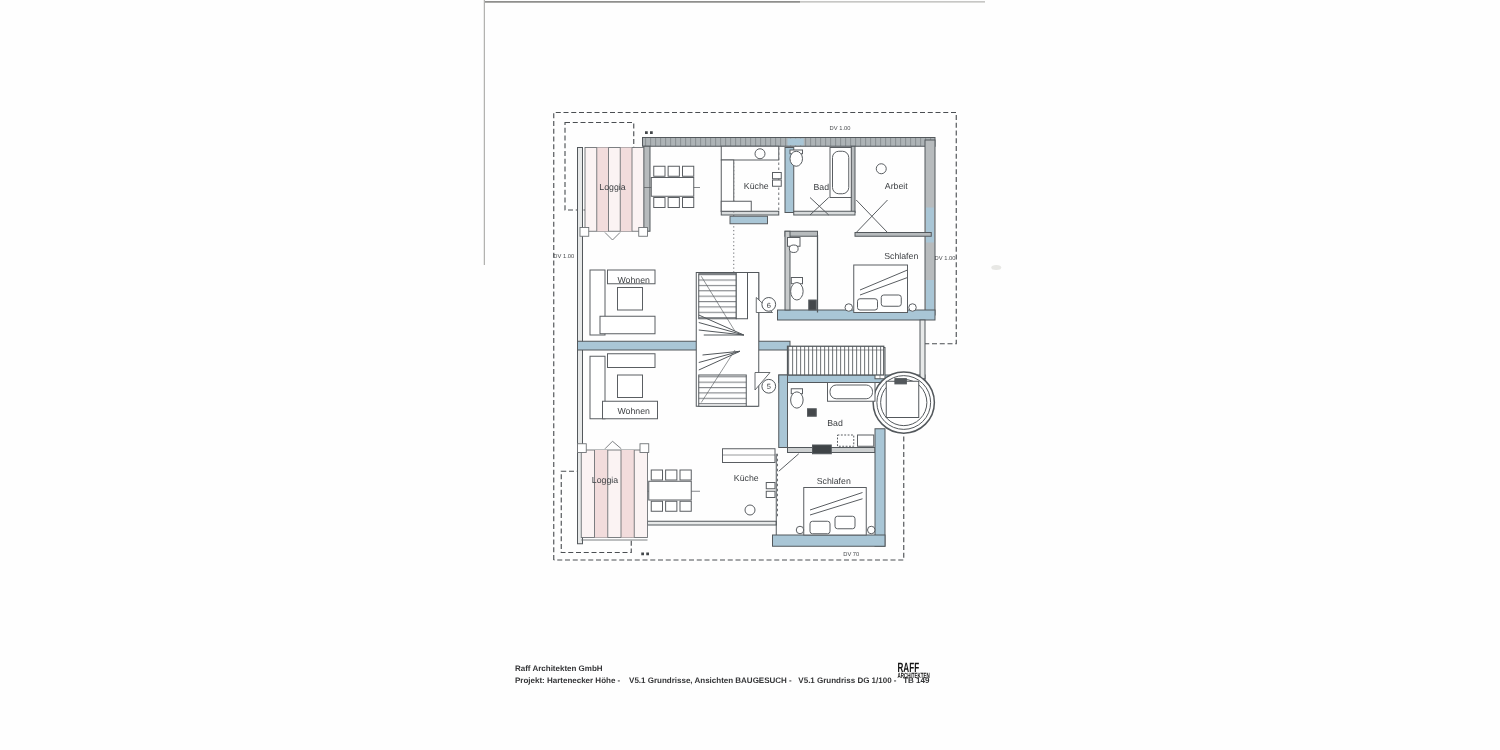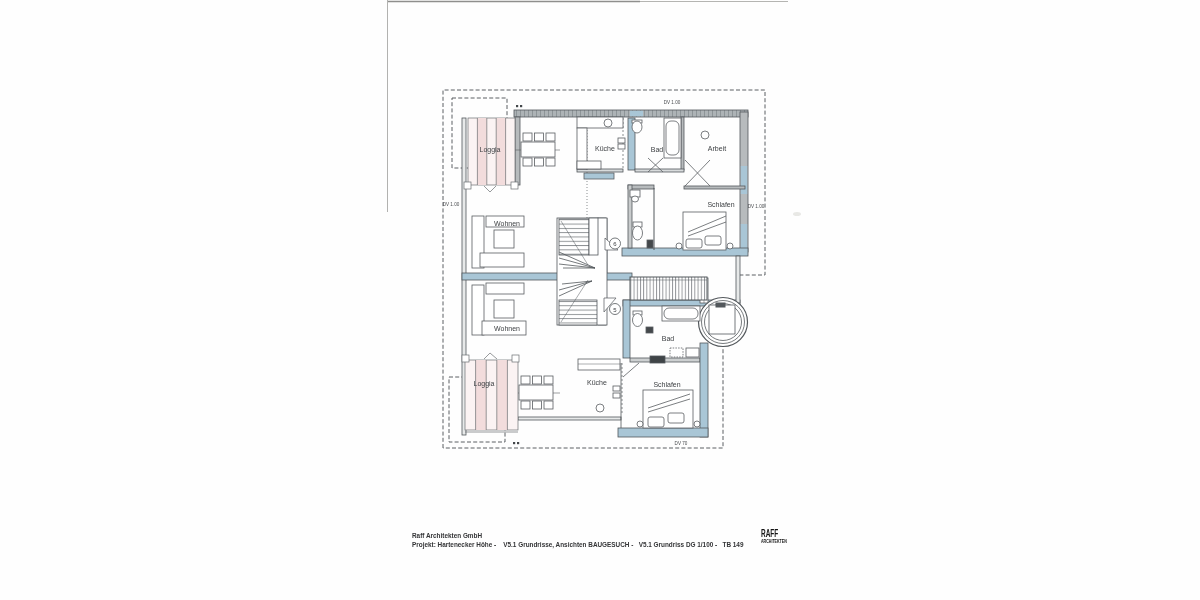--- a/index.html
+++ b/index.html
@@ -4,21 +4,21 @@
 <style>
   html,body{margin:0;padding:0;background:#ffffff;}
   .page{position:relative;width:1200px;height:600px;background:#fefefe;overflow:hidden;
         font-family:"Liberation Sans",sans-serif;}
   .plan-svg{position:absolute;left:0;top:0;}
   .room-label{font-family:"Liberation Sans",sans-serif;font-size:7px;fill:#3e4144;}
   .dim-label{font-family:"Liberation Sans",sans-serif;font-size:4.6px;fill:#4a4d50;}
   .door-num{font-family:"Liberation Sans",sans-serif;font-size:6px;fill:#3e4144;}
   .titleblock{position:absolute;left:412px;top:531px;color:#333436;}
   .tb-line{font-weight:bold;font-size:6.4px;line-height:9px;white-space:pre;letter-spacing:0;}
-  .logo{position:absolute;left:761px;top:529px;color:#141414;}
+  .logo{position:absolute;left:718px;top:529px;color:#141414;}
   .logo-top{font-weight:900;font-size:9px;line-height:9px;transform:scaleX(.72) scaleY(1.2);
             transform-origin:left top;letter-spacing:0;}
   .logo-bottom{font-weight:700;font-size:6px;line-height:7px;transform:scaleX(.60);
             transform-origin:left top;letter-spacing:0;}
 </style>
 </head>
 <body>
 
 <div class="page">
 

